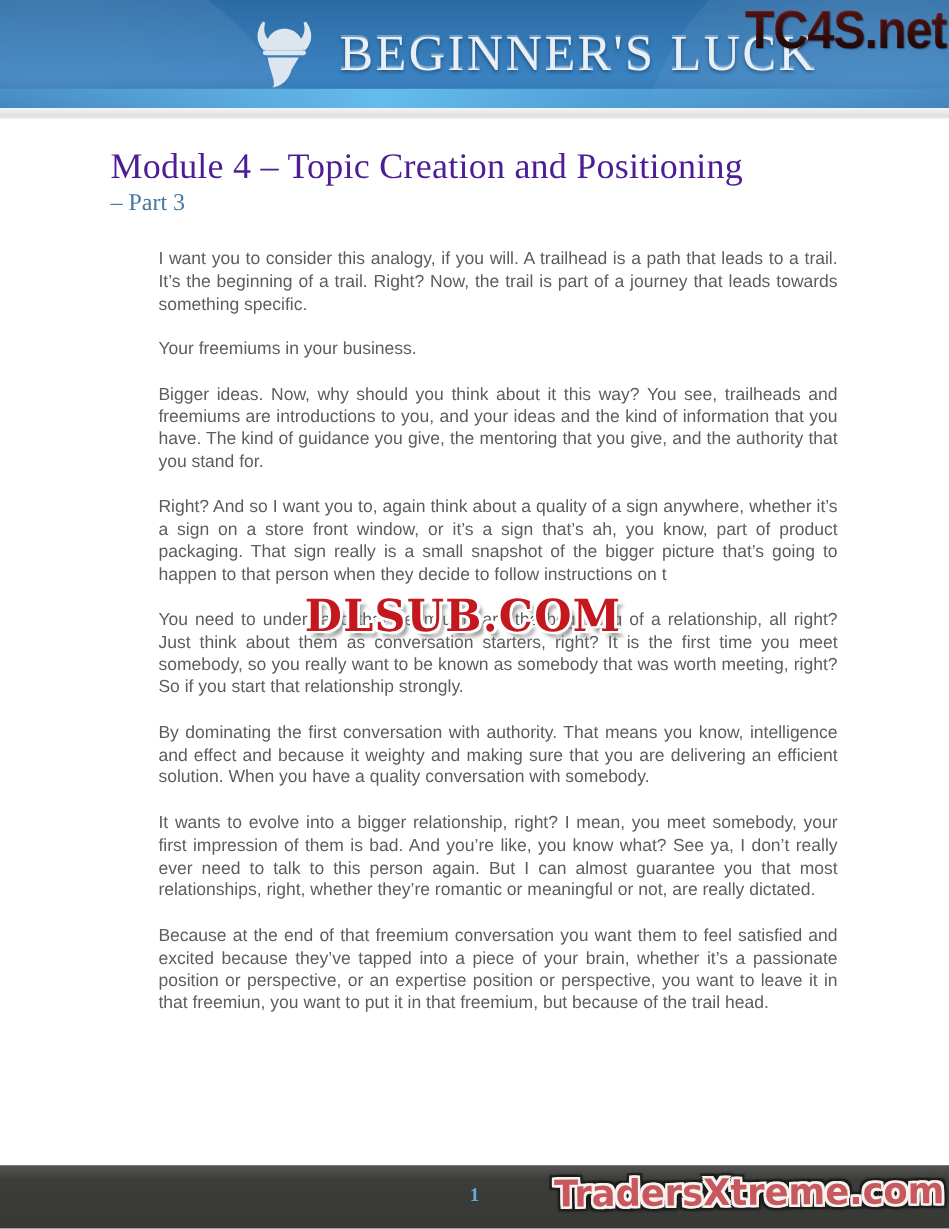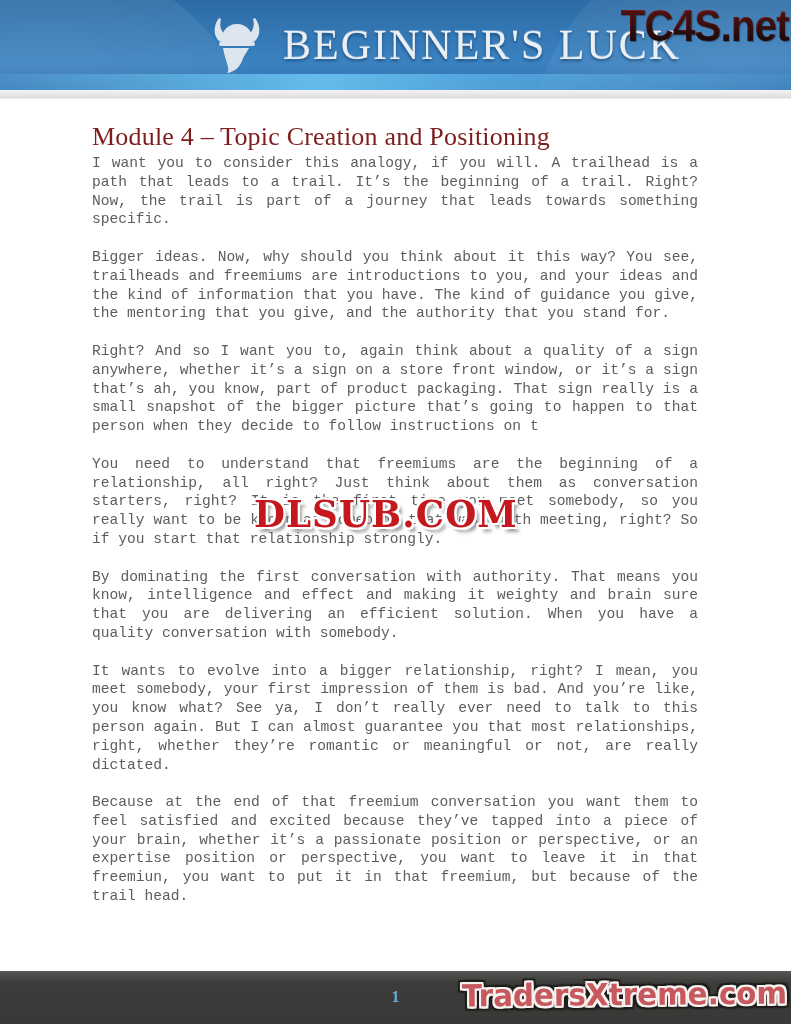--- a/index.html
+++ b/index.html
@@ -90,41 +90,42 @@
 
   
   .content {
     position: absolute;
     top: 122px;
     left: 92px;
     width: 606px;
   }
   .title {
     font-family: "Liberation Serif", serif;
-    font-size: 26px;
+    font-size: 30px;
     font-weight: 400;
-    color: #7f1d1d;
+    color: #4c1d95;
     letter-spacing: 0.2px;
     margin-bottom: 2px;
     white-space: nowrap;
   }
   .subtitle {
     font-family: "Liberation Serif", serif;
     font-size: 20px;
     font-weight: 400;
     color: #47789f;
     margin-bottom: 26px;
   }
   .para {
-    font-family: Liberation Mono, monospace;
+    font-family: Liberation Sans, sans-serif;
     font-size: 14.6px;
     line-height: 18.8px;
     color: #5d5d5f;
     text-align: justify;
     margin-bottom: 18.8px;
+    margin-left: 40px;
   }
 
   
   .dlsub-watermark {
     position: absolute;
     left: 254px; top: 492px;
     font-family: "DejaVu Serif", serif;
     font-weight: 900;
     font-size: 35px;
     letter-spacing: 1px;
@@ -200,26 +201,28 @@
       </svg>
       <div class="logo-text">BEGINNER'S LUCK</div>
     </div>
 
     <div class="tc4s-watermark">TC4S.net</div>
   </div>
   <div class="header-strip"></div>
 
   <div class="content">
     <div class="title">Module 4 – Topic Creation and Positioning</div>
+    <div class="subtitle">– Part 3</div>
     <div>
         <p class="para">I want you to consider this analogy, if you will. A trailhead is a path that leads to a trail. It’s the beginning of a trail. Right? Now, the trail is part of a journey that leads towards something specific.</p>
+        <p class="para">Your freemiums in your business.</p>
         <p class="para">Bigger ideas. Now, why should you think about it this way? You see, trailheads and freemiums are introductions to you, and your ideas and the kind of information that you have. The kind of guidance you give, the mentoring that you give, and the authority that you stand for.</p>
         <p class="para">Right? And so I want you to, again think about a quality of a sign anywhere, whether it’s a sign on a store front window, or it’s a sign that’s ah, you know, part of product packaging. That sign really is a small snapshot of the bigger picture that’s going to happen to that person when they decide to follow instructions on t</p>
         <p class="para">You need to understand that freemiums are the beginning of a relationship, all right? Just think about them as conversation starters, right? It is the first time you meet somebody, so you really want to be known as somebody that was worth meeting, right? So if you start that relationship strongly.</p>
-        <p class="para">By dominating the first conversation with authority. That means you know, intelligence and effect and making it weighty and brain sure that you are delivering an efficient solution. When you have a quality conversation with somebody.</p>
+        <p class="para">By dominating the first conversation with authority. That means you know, intelligence and effect and because it weighty and making sure that you are delivering an efficient solution. When you have a quality conversation with somebody.</p>
         <p class="para">It wants to evolve into a bigger relationship, right? I mean, you meet somebody, your first impression of them is bad. And you’re like, you know what? See ya, I don’t really ever need to talk to this person again. But I can almost guarantee you that most relationships, right, whether they’re romantic or meaningful or not, are really dictated.</p>
         <p class="para">Because at the end of that freemium conversation you want them to feel satisfied and excited because they’ve tapped into a piece of your brain, whether it’s a passionate position or perspective, or an expertise position or perspective, you want to leave it in that freemiun, you want to put it in that freemium, but because of the trail head.</p>
       </div>
   </div>
 
   <div class="dlsub-watermark">DLSUB.COM</div>
 
   <div class="footer">
     <div class="page-number">1</div>
     <div class="traders-watermark">TradersXtreme.com</div>

